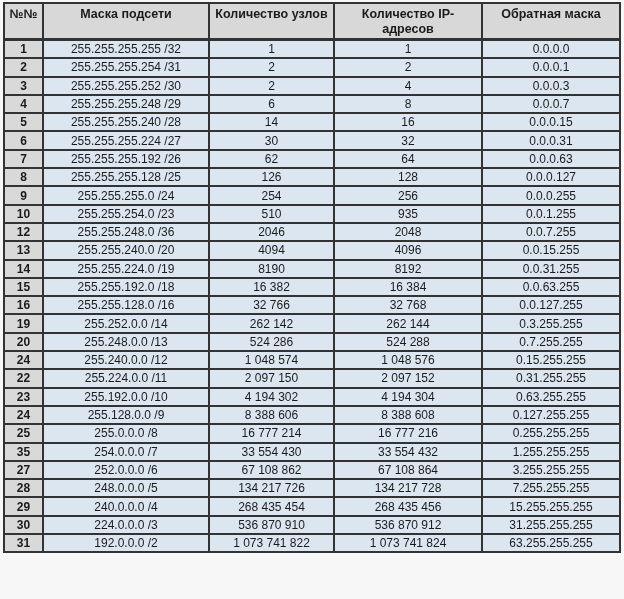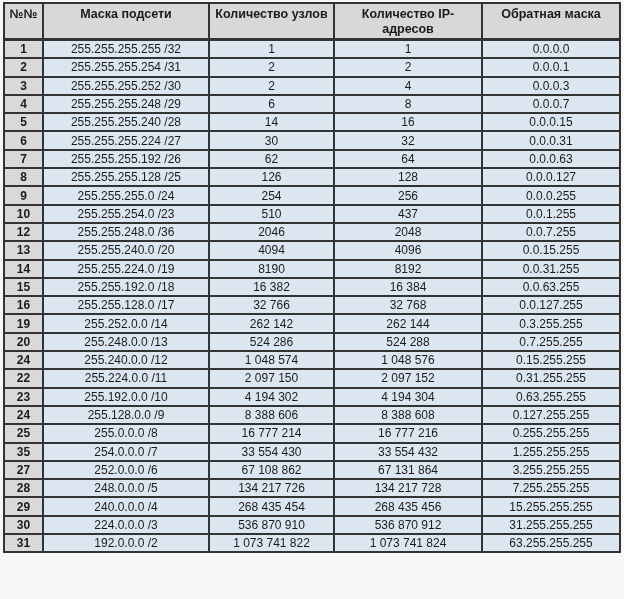--- a/index.html
+++ b/index.html
@@ -143,21 +143,21 @@
           <td class="num">9</td>
           <td>255.255.255.0 /24</td>
           <td>254</td>
           <td>256</td>
           <td>0.0.0.255</td>
         </tr>
         <tr>
           <td class="num">10</td>
           <td>255.255.254.0 /23</td>
           <td>510</td>
-          <td>437</td>
+          <td>935</td>
           <td>0.0.1.255</td>
         </tr>
         <tr>
           <td class="num">12</td>
           <td>255.255.248.0 /36</td>
           <td>2046</td>
           <td>2048</td>
           <td>0.0.7.255</td>
         </tr>
         <tr>
@@ -176,21 +176,21 @@
         </tr>
         <tr>
           <td class="num">15</td>
           <td>255.255.192.0 /18</td>
           <td>16 382</td>
           <td>16 384</td>
           <td>0.0.63.255</td>
         </tr>
         <tr>
           <td class="num">16</td>
-          <td>255.255.128.0 /17</td>
+          <td>255.255.128.0 /16</td>
           <td>32 766</td>
           <td>32 768</td>
           <td>0.0.127.255</td>
         </tr>
         <tr>
           <td class="num">19</td>
           <td>255.252.0.0 /14</td>
           <td>262 142</td>
           <td>262 144</td>
           <td>0.3.255.255</td>
@@ -241,21 +241,21 @@
           <td class="num">35</td>
           <td>254.0.0.0 /7</td>
           <td>33 554 430</td>
           <td>33 554 432</td>
           <td>1.255.255.255</td>
         </tr>
         <tr>
           <td class="num">27</td>
           <td>252.0.0.0 /6</td>
           <td>67 108 862</td>
-          <td>67 131 864</td>
+          <td>67 108 864</td>
           <td>3.255.255.255</td>
         </tr>
         <tr>
           <td class="num">28</td>
           <td>248.0.0.0 /5</td>
           <td>134 217 726</td>
           <td>134 217 728</td>
           <td>7.255.255.255</td>
         </tr>
         <tr>

